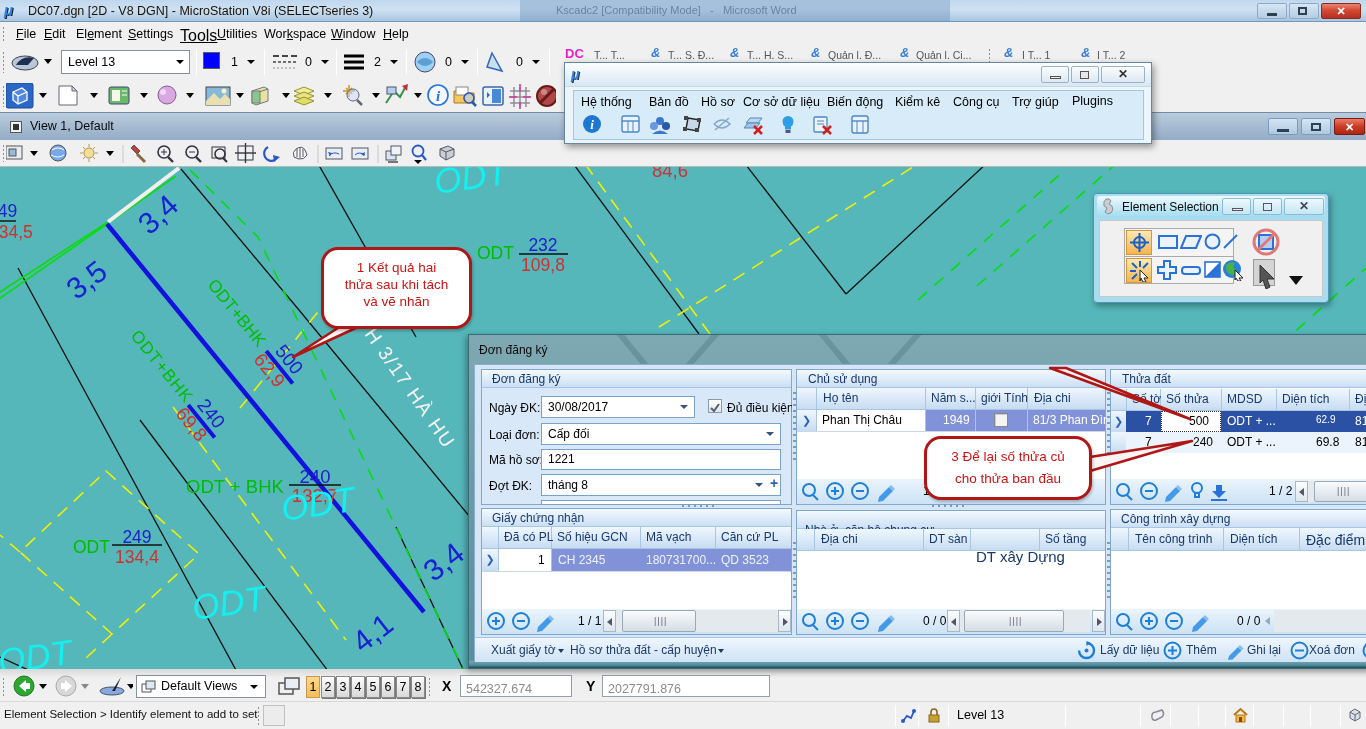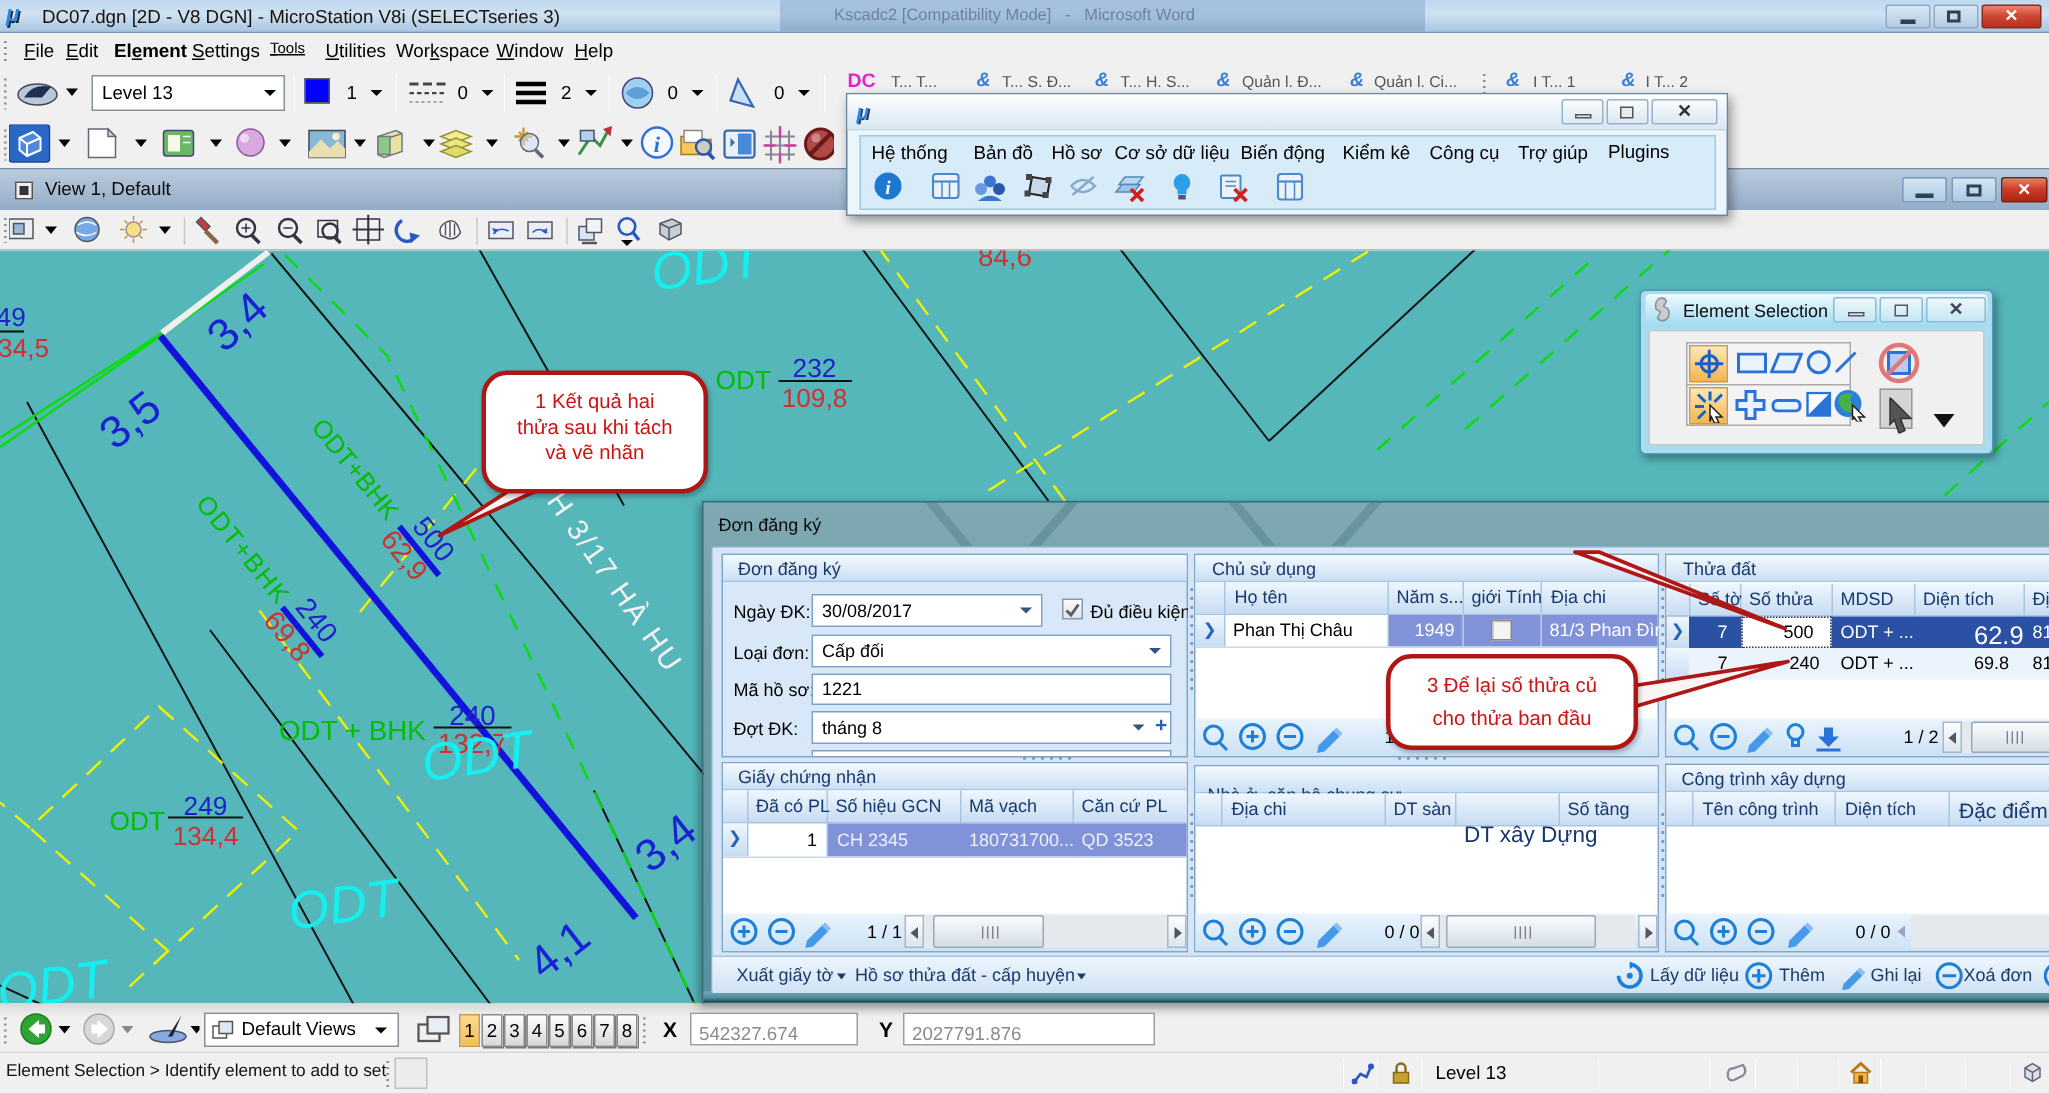--- a/index.html
+++ b/index.html
@@ -29,23 +29,23 @@
   <div class="abs" style="left:1289px;top:3px;width:30px;height:16px;background:linear-gradient(#D7E7F5,#B4CCE4);border:1px solid #8FA9C4;border-radius:2px;">
         <div class="abs" style="left:8px;top:3px;width:9px;height:8px;border:2px solid #30404F;"></div>
       </div>
   <div class="abs" style="left:1321px;top:3px;width:40px;height:16px;background:linear-gradient(#E98573,#D14A35 45%,#B52F1D);border:1px solid #8E2A1C;border-radius:2px;color:#FFF;font-size:11px;font-weight:bold;text-align:center;line-height:15px;font-family:'Liberation Sans';">✕</div>
 </div>
 
 <div class="abs" id="menubar" style="left:0;top:22px;width:1366px;height:23px;background:#F0F0F0;">
   <div class="grip" style="left:2px;top:4px;height:16px;"></div>
   <div class="txt" style="left:16px;top:5px;font-size:12.5px;"><span class="u">F</span>ile</div>
   <div class="txt" style="left:44px;top:5px;font-size:12.5px;"><span class="u">E</span>dit</div>
-  <div class="txt" style="left:76px;top:5px;font-size:12.5px;font-weight:bold;">El<span class="u">e</span>ment</div>
+  <div class="txt" style="left:76px;top:5px;font-size:12.5px;">El<span class="u">e</span>ment</div>
   <div class="txt" style="left:128px;top:5px;font-size:12.5px;"><span class="u">S</span>ettings</div>
-  <div class="txt" style="left:180px;top:5px;font-size:10px;text-decoration:underline;"><span class="u">T</span>ools</div>
+  <div class="txt" style="left:180px;top:5px;font-size:16px;text-decoration:underline;"><span class="u">T</span>ools</div>
   <div class="txt" style="left:217px;top:5px;font-size:12.5px;"><span class="u">U</span>tilities</div>
   <div class="txt" style="left:264px;top:5px;font-size:12.5px;">Wor<span class="u">k</span>space</div>
   <div class="txt" style="left:331px;top:5px;font-size:12.5px;"><span class="u">W</span>indow</div>
   <div class="txt" style="left:383px;top:5px;font-size:12.5px;"><span class="u">H</span>elp</div>
 </div>
 
 <div class="abs" id="toolbar1" style="left:0;top:45px;width:1366px;height:34px;background:#F0F0F0;">
   <div class="grip" style="left:2px;top:6px;height:22px;"></div>
   <svg class="abs" style="left:8px;top:4px;" width="44" height="26" viewBox="0 0 44 26">
     <ellipse cx="17" cy="14" rx="13" ry="7" fill="#B8C8D8" stroke="#445" stroke-width="1"></ellipse>
@@ -557,21 +557,21 @@
       <div class="txt" style="left:116px;top:22px;font-size:12px;color:#17386E;">MDSD</div>
       <div class="txt" style="left:171px;top:22px;font-size:12px;color:#17386E;">Diện tích</div>
       <div class="txt" style="left:244px;top:22px;font-size:12px;color:#17386E;">Địa</div>
 
       <div class="abs" style="left:0;top:41px;width:258px;height:21px;background:#2B51A5;"></div>
       <div class="abs" style="left:0;top:41px;width:15px;height:21px;background:linear-gradient(#EFF7FE,#C7DCF2);color:#2A62B8;font-size:11px;text-align:center;line-height:20px;">❯</div>
       <div class="abs" style="left:50px;top:41px;width:60px;height:21px;background:#FFF;border:1px dotted #333;"></div>
       <div class="txt" style="left:34px;top:44px;font-size:12px;color:#FFF;">7</div>
       <div class="txt" style="left:78px;top:44px;font-size:12px;color:#000;">500</div>
       <div class="txt" style="left:116px;top:44px;font-size:12px;color:#FFF;">ODT + ...</div>
-      <div class="txt" style="left:205px;top:44px;font-size:17px;color:#FFF;">62.9</div>
+      <div class="txt" style="left:205px;top:44px;font-size:10px;color:#FFF;">62.9</div>
       <div class="txt" style="left:244px;top:44px;font-size:12px;color:#FFF;">81/</div>
 
       <div class="abs" style="left:0;top:62px;width:258px;height:21px;background:#EBF3FC;"></div>
       <div class="abs" style="left:0;top:62px;width:15px;height:21px;background:linear-gradient(#EFF7FE,#C7DCF2);"></div>
       <div class="txt" style="left:34px;top:65px;font-size:12px;">7</div>
       <div class="txt" style="left:82px;top:65px;font-size:12px;">240</div>
       <div class="txt" style="left:116px;top:65px;font-size:12px;">ODT + ...</div>
       <div class="txt" style="left:205px;top:65px;font-size:12px;">69.8</div>
       <div class="txt" style="left:244px;top:65px;font-size:12px;">81/</div>
 

